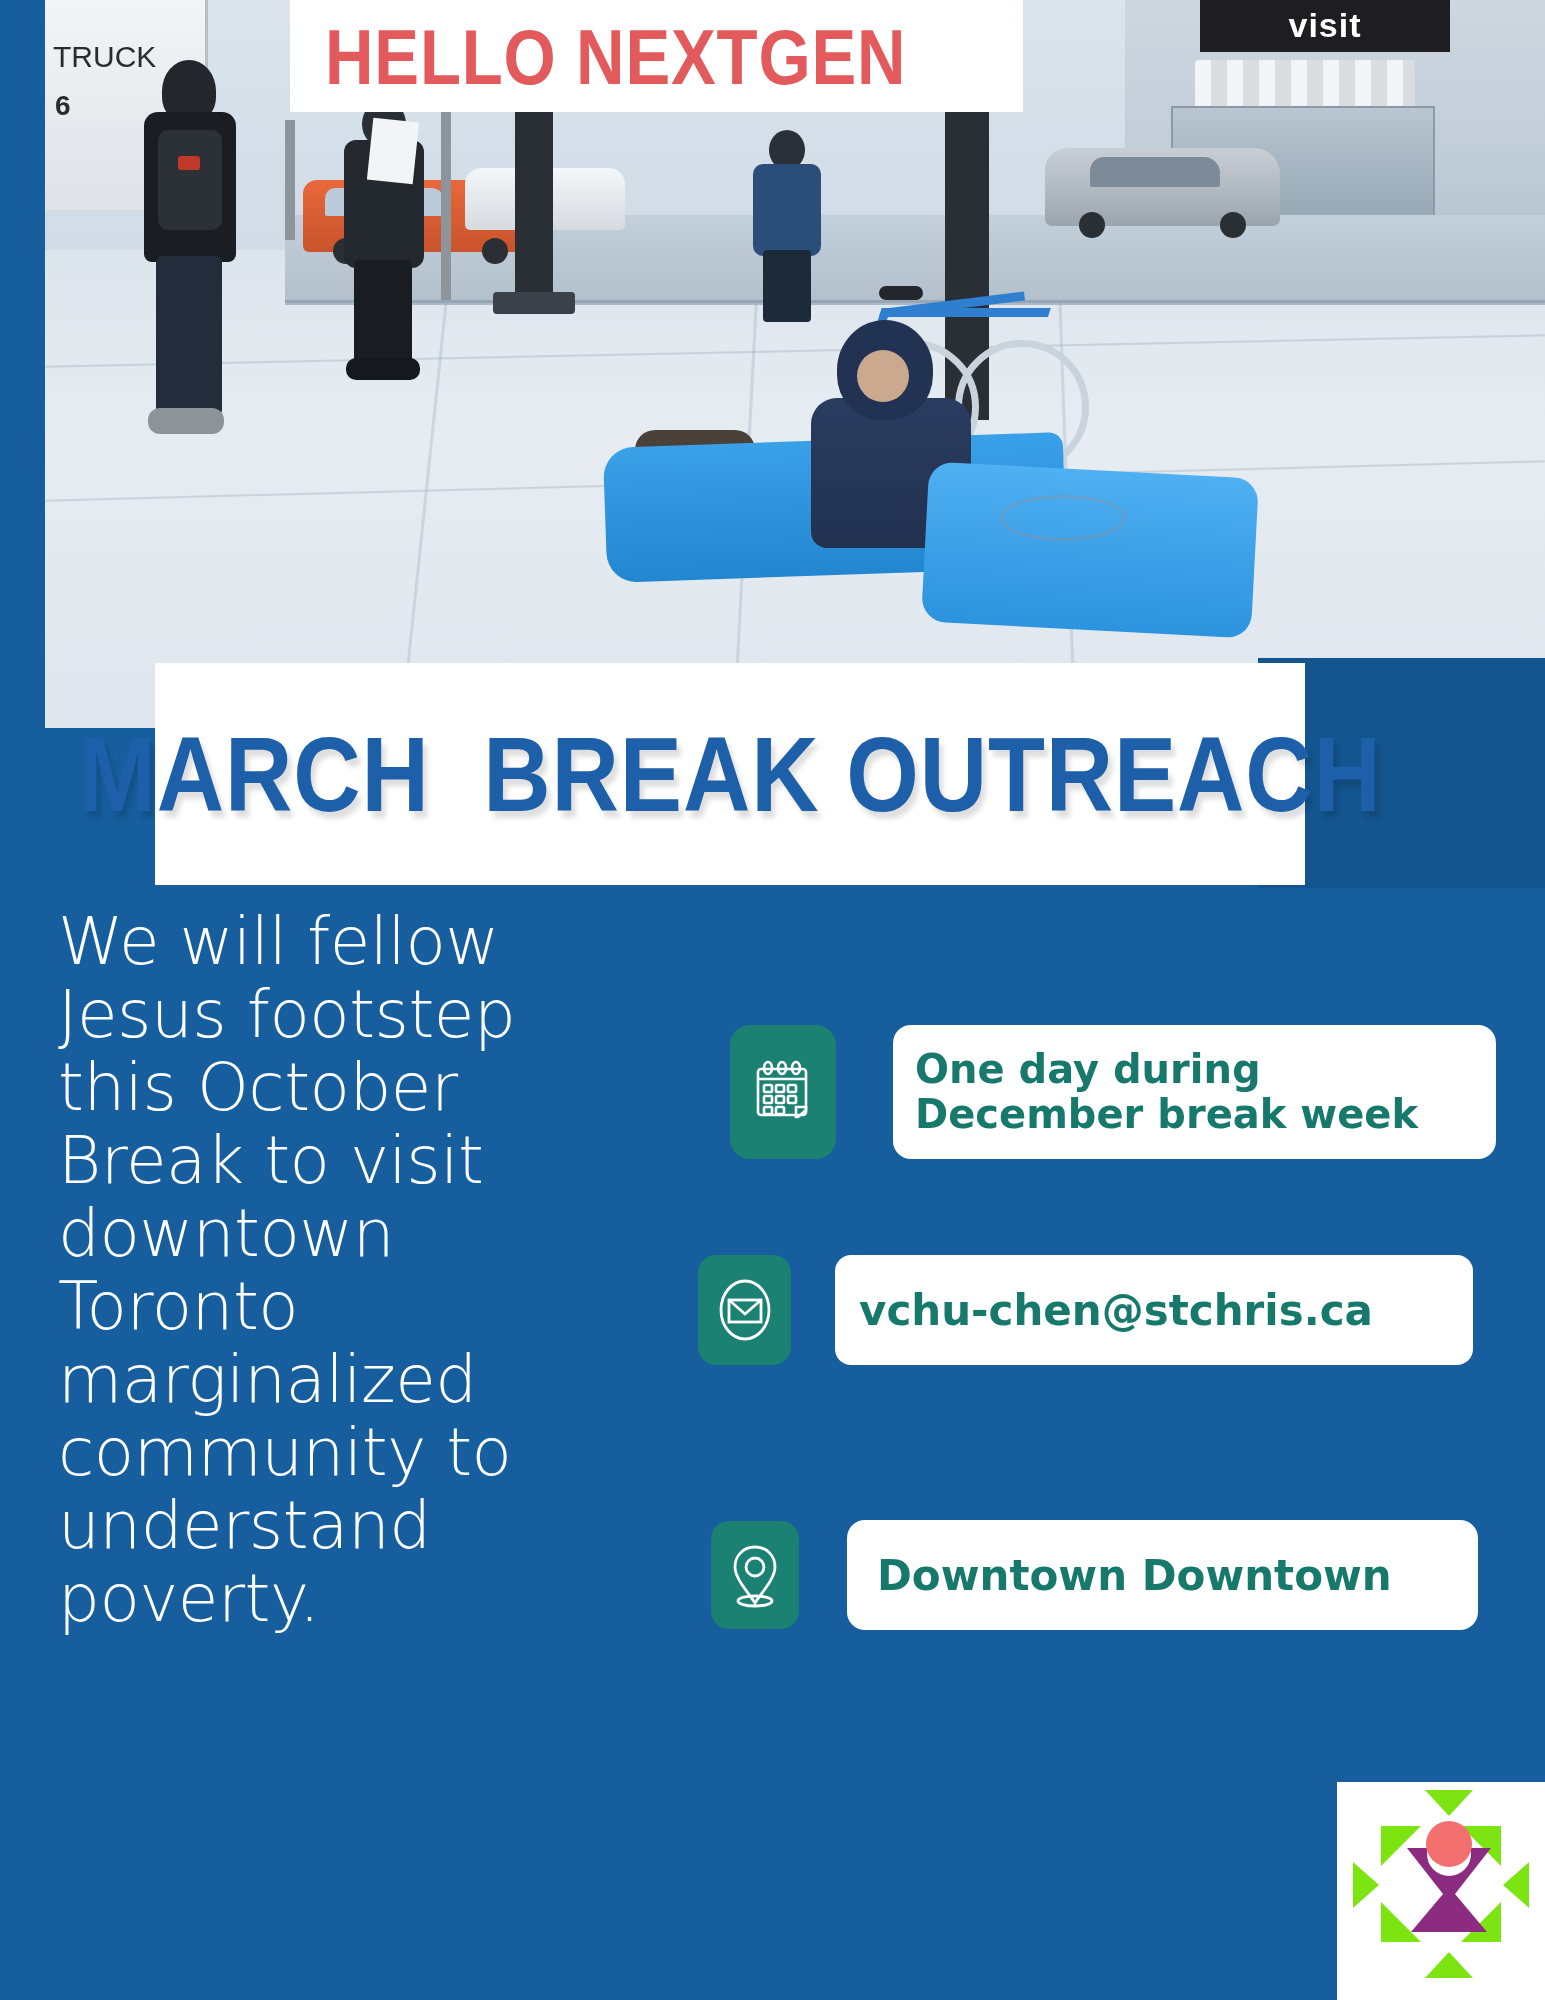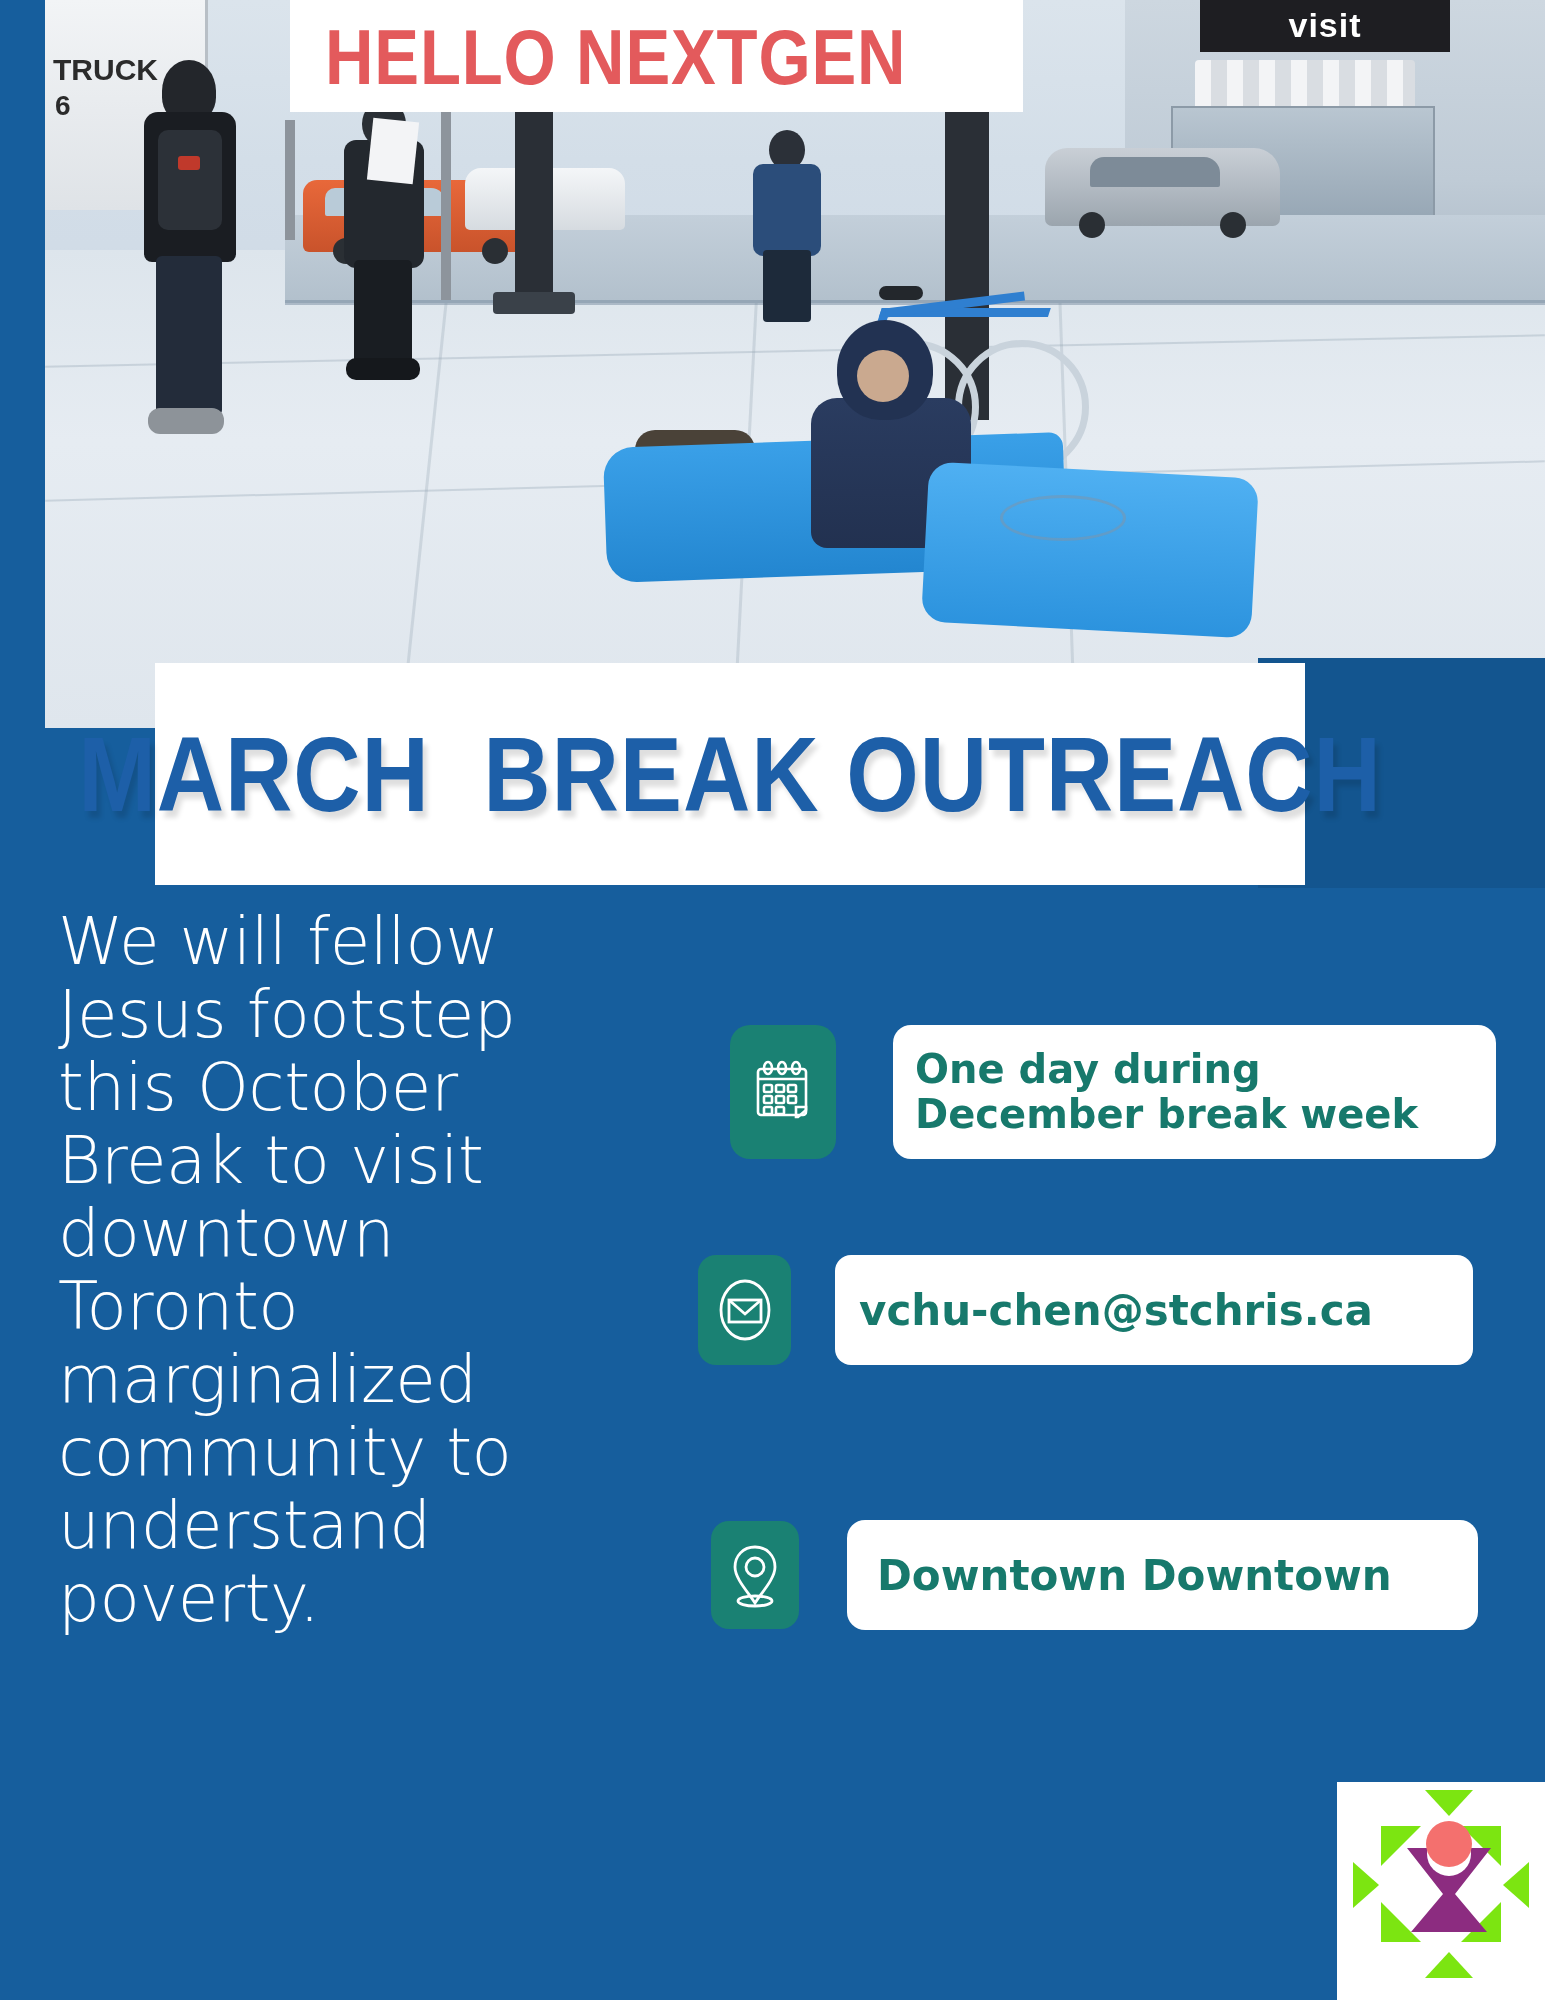--- a/index.html
+++ b/index.html
@@ -55,21 +55,21 @@
     background:linear-gradient(180deg,#b9c6d1,#97a7b5);
     border:2px solid #8c9aa7;
   }
   
   .ph-truck {
     position:absolute; left:0; top:0; width:160px; height:210px;
     background: linear-gradient(180deg,#f2f4f6,#dfe3e7);
     border-right:3px solid #b8bfc6;
   }
   .ph-truck .tx {
-    position:absolute; left:8px; top:53px; font-size:30px; font-weight:bold;
+    position:absolute; left:8px; top:40px; font-size:30px; font-weight:normal;
     color:#2b2b2b; font-family:"Liberation Sans",sans-serif;
   }
   .ph-truck .tn {
     position:absolute; left:10px; top:90px; font-size:28px; font-weight:bold; color:#2b2b2b;
   }
   
   .ph-ground {
     position:absolute; left:0; top:250px; width:100%; height:478px;
     background: linear-gradient(180deg,#dde5ec 0%, #e6ecf2 40%, #dfe6ed 100%);
   }

